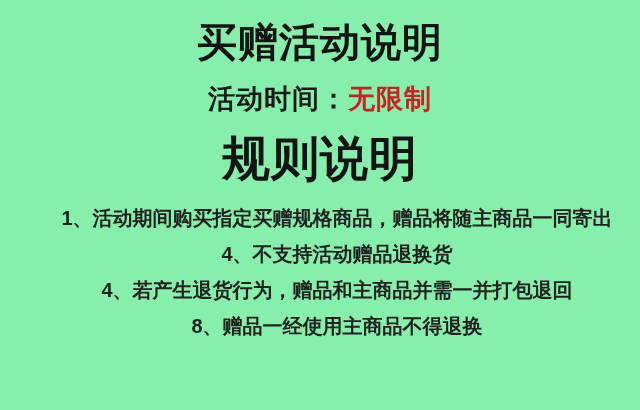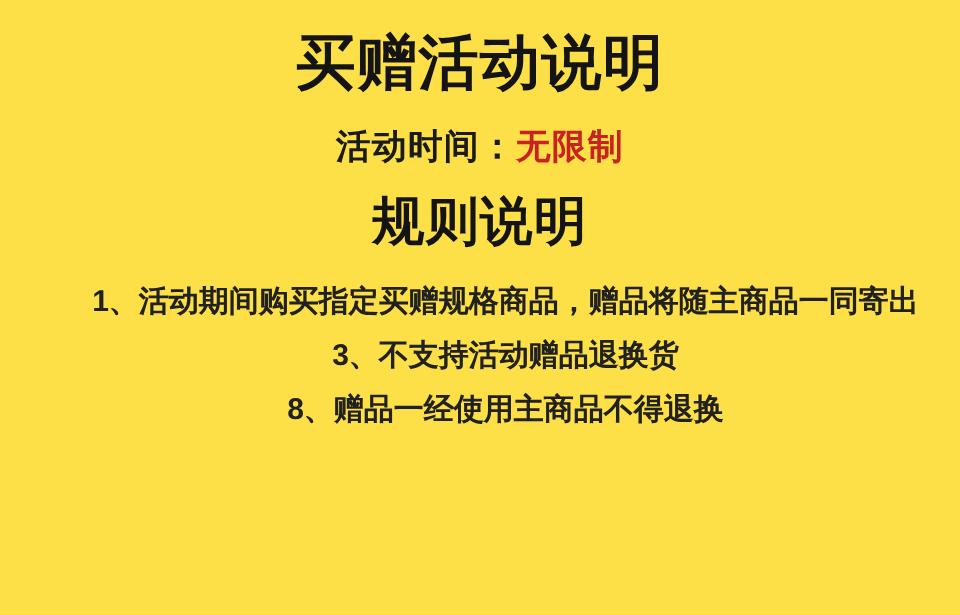--- a/index.html
+++ b/index.html
@@ -3,50 +3,50 @@
 <meta charset="utf-8">
 <style>
   html, body {
     margin: 0;
     padding: 0;
   }
   .page {
     position: relative;
     width: 640px;
     height: 410px;
-    background: #fde047;
+    background: #86efac;
     overflow: hidden;
     font-family: "Liberation Sans", sans-serif;
     color: #1d1d1d;
     text-align: center;
   }
   .title {
     margin: 0;
     padding-top: 21px;
     font-size: 40px;
     line-height: 1.05;
     font-weight: 800;
     color: #141414;
     letter-spacing: 1px;
   }
   .subtitle {
     margin-top: 23px;
-    font-size: 23px;
+    font-size: 27px;
     line-height: 1.0;
     font-weight: 700;
     color: #1a1a1a;
     letter-spacing: 1px;
   }
   .subtitle .time-value {
     color: #c82323;
   }
   .rules-heading {
     margin: 0;
     margin-top: 21px;
-    font-size: 35px;
+    font-size: 48px;
     line-height: 1.05;
     font-weight: 800;
     color: #141414;
     letter-spacing: 1px;
   }
   .rules {
     margin-top: 16px;
     padding-left: 34px;
   }
   .rule-line {
@@ -68,17 +68,18 @@
   <h1 class="title">买赠活动说明</h1>
 
   <div class="subtitle">
     <span>活动时间：</span><span class="time-value">无限制</span>
   </div>
 
   <h2 class="rules-heading">规则说明</h2>
 
   <div class="rules">
     <div class="rule-line">1、活动期间购买指定买赠规格商品，赠品将随主商品一同寄出</div>
-    <div class="rule-line">3、不支持活动赠品退换货</div>
+    <div class="rule-line">4、不支持活动赠品退换货</div>
+    <div class="rule-line">4、若产生退货行为，赠品和主商品并需一并打包退回</div>
     <div class="rule-line">8、赠品一经使用主商品不得退换</div>
   </div>
 
 </div>
 
 </body></html>

